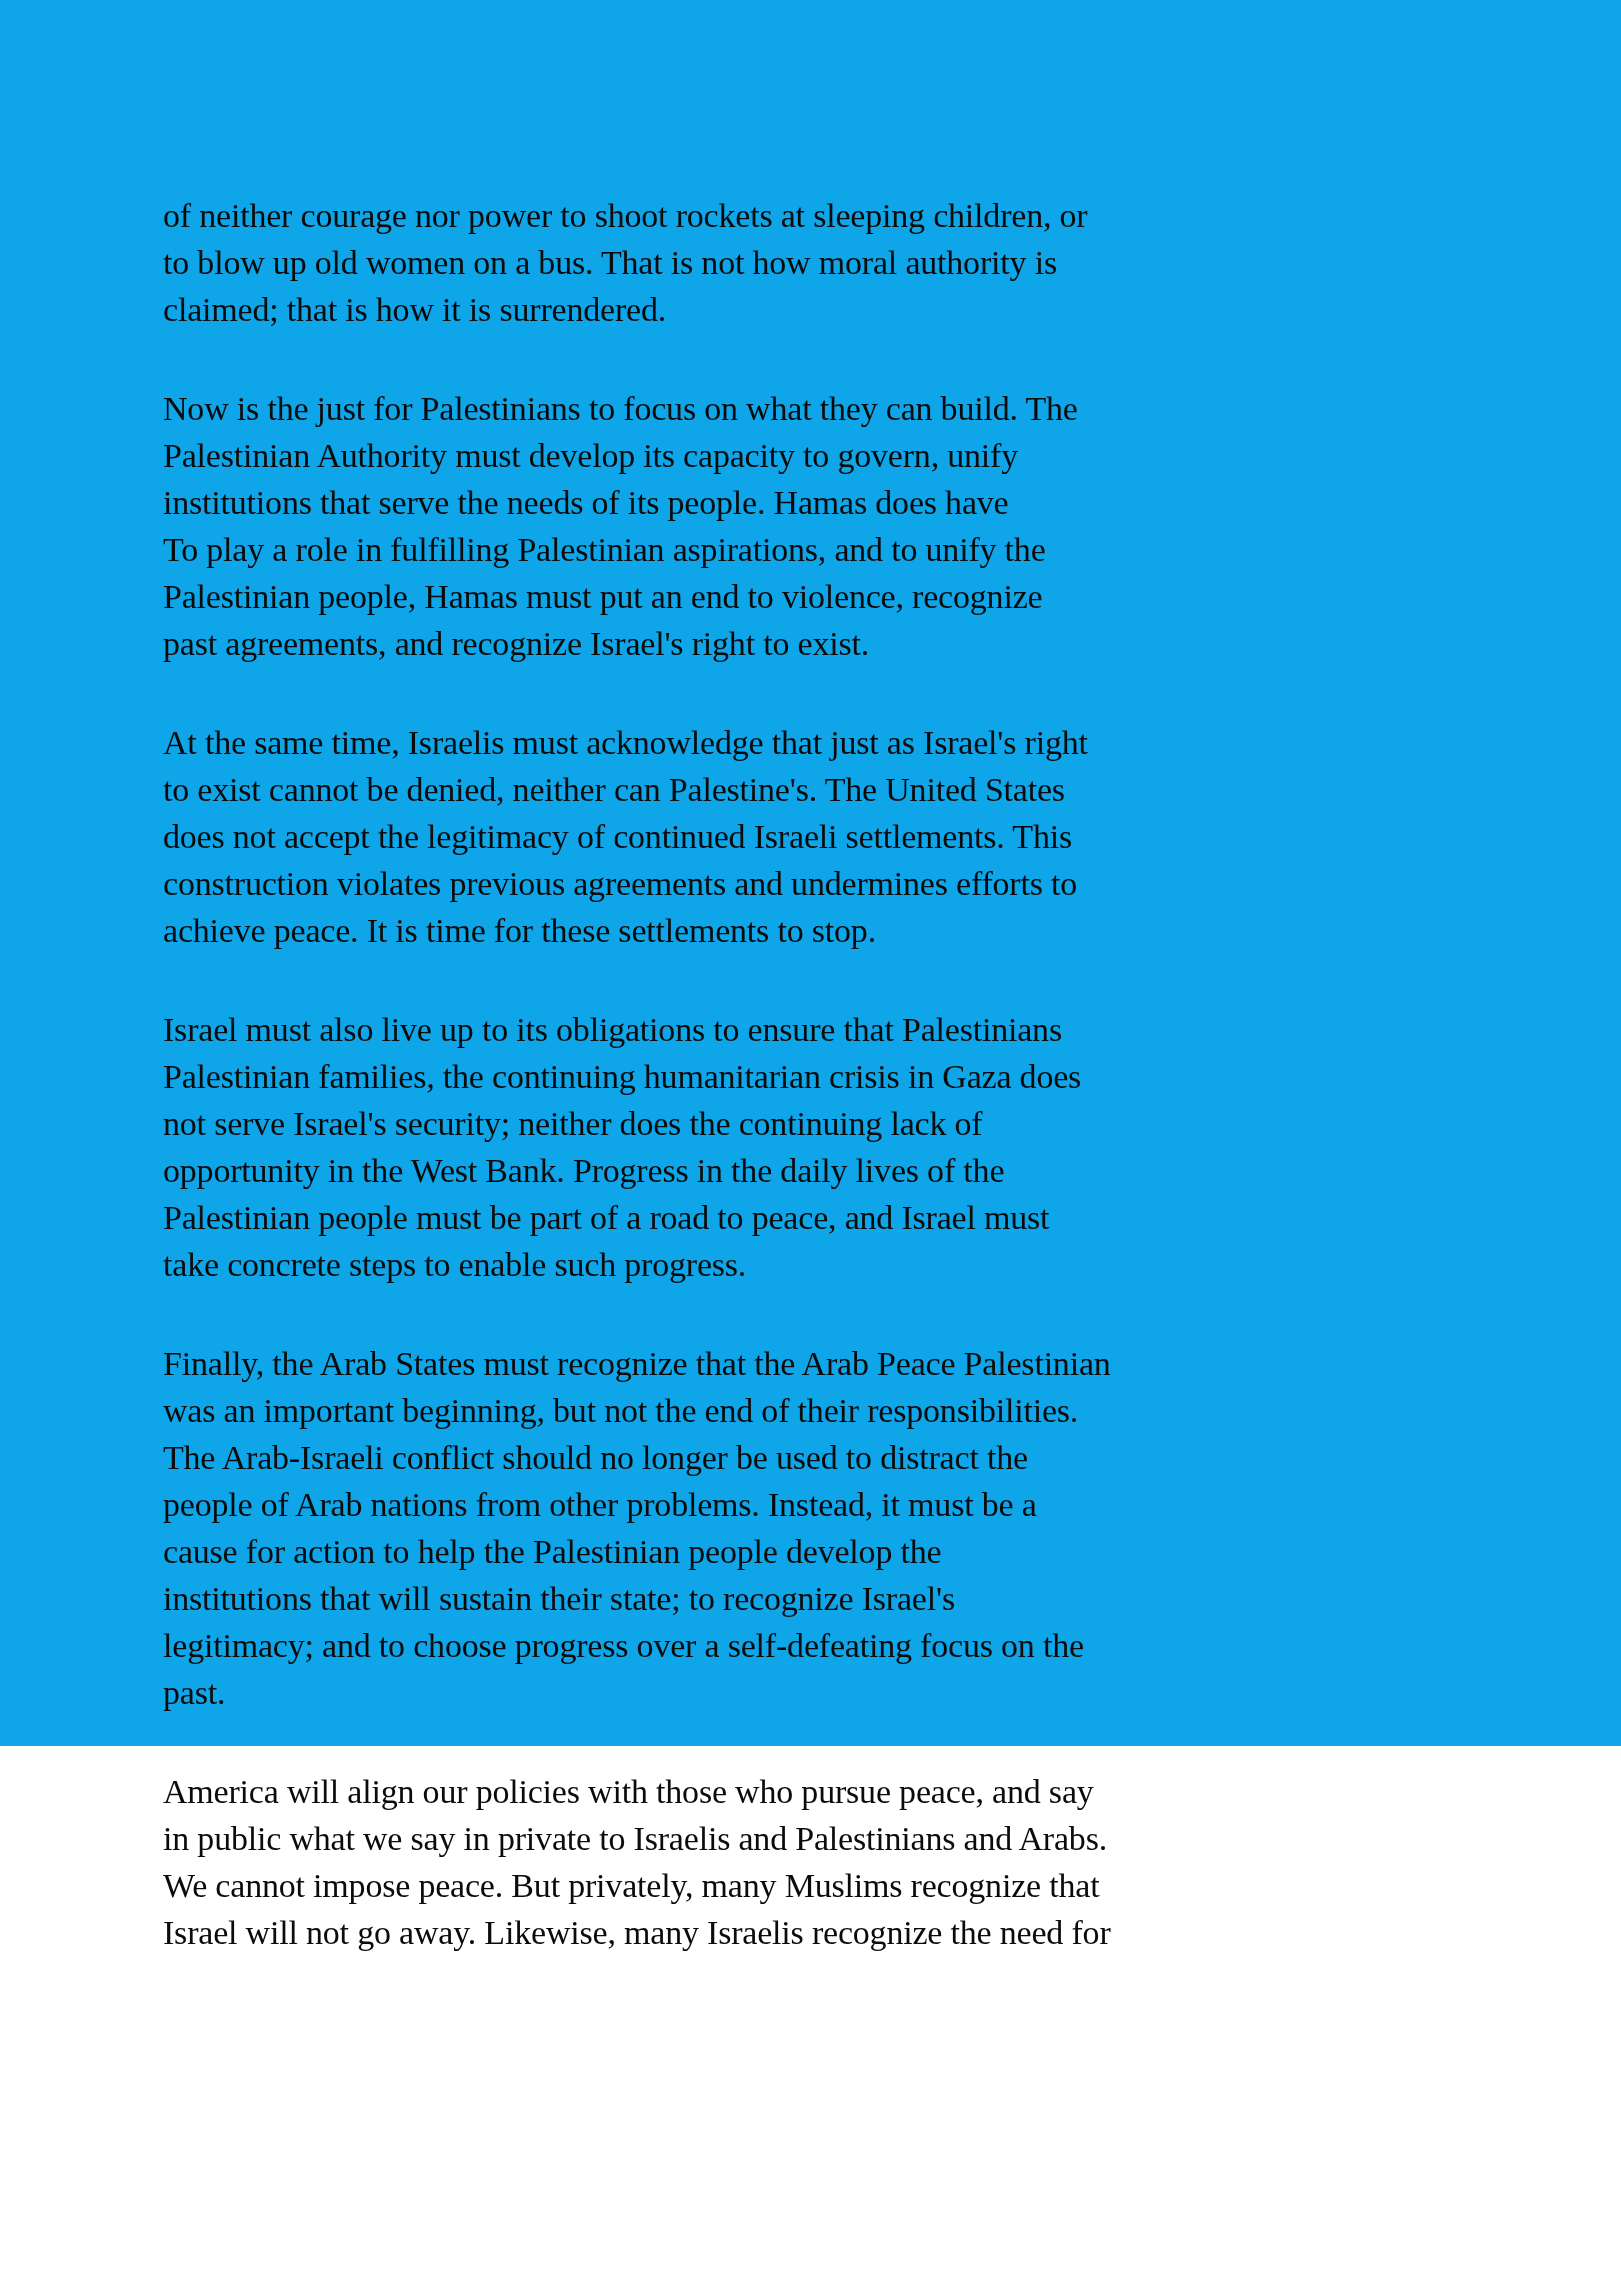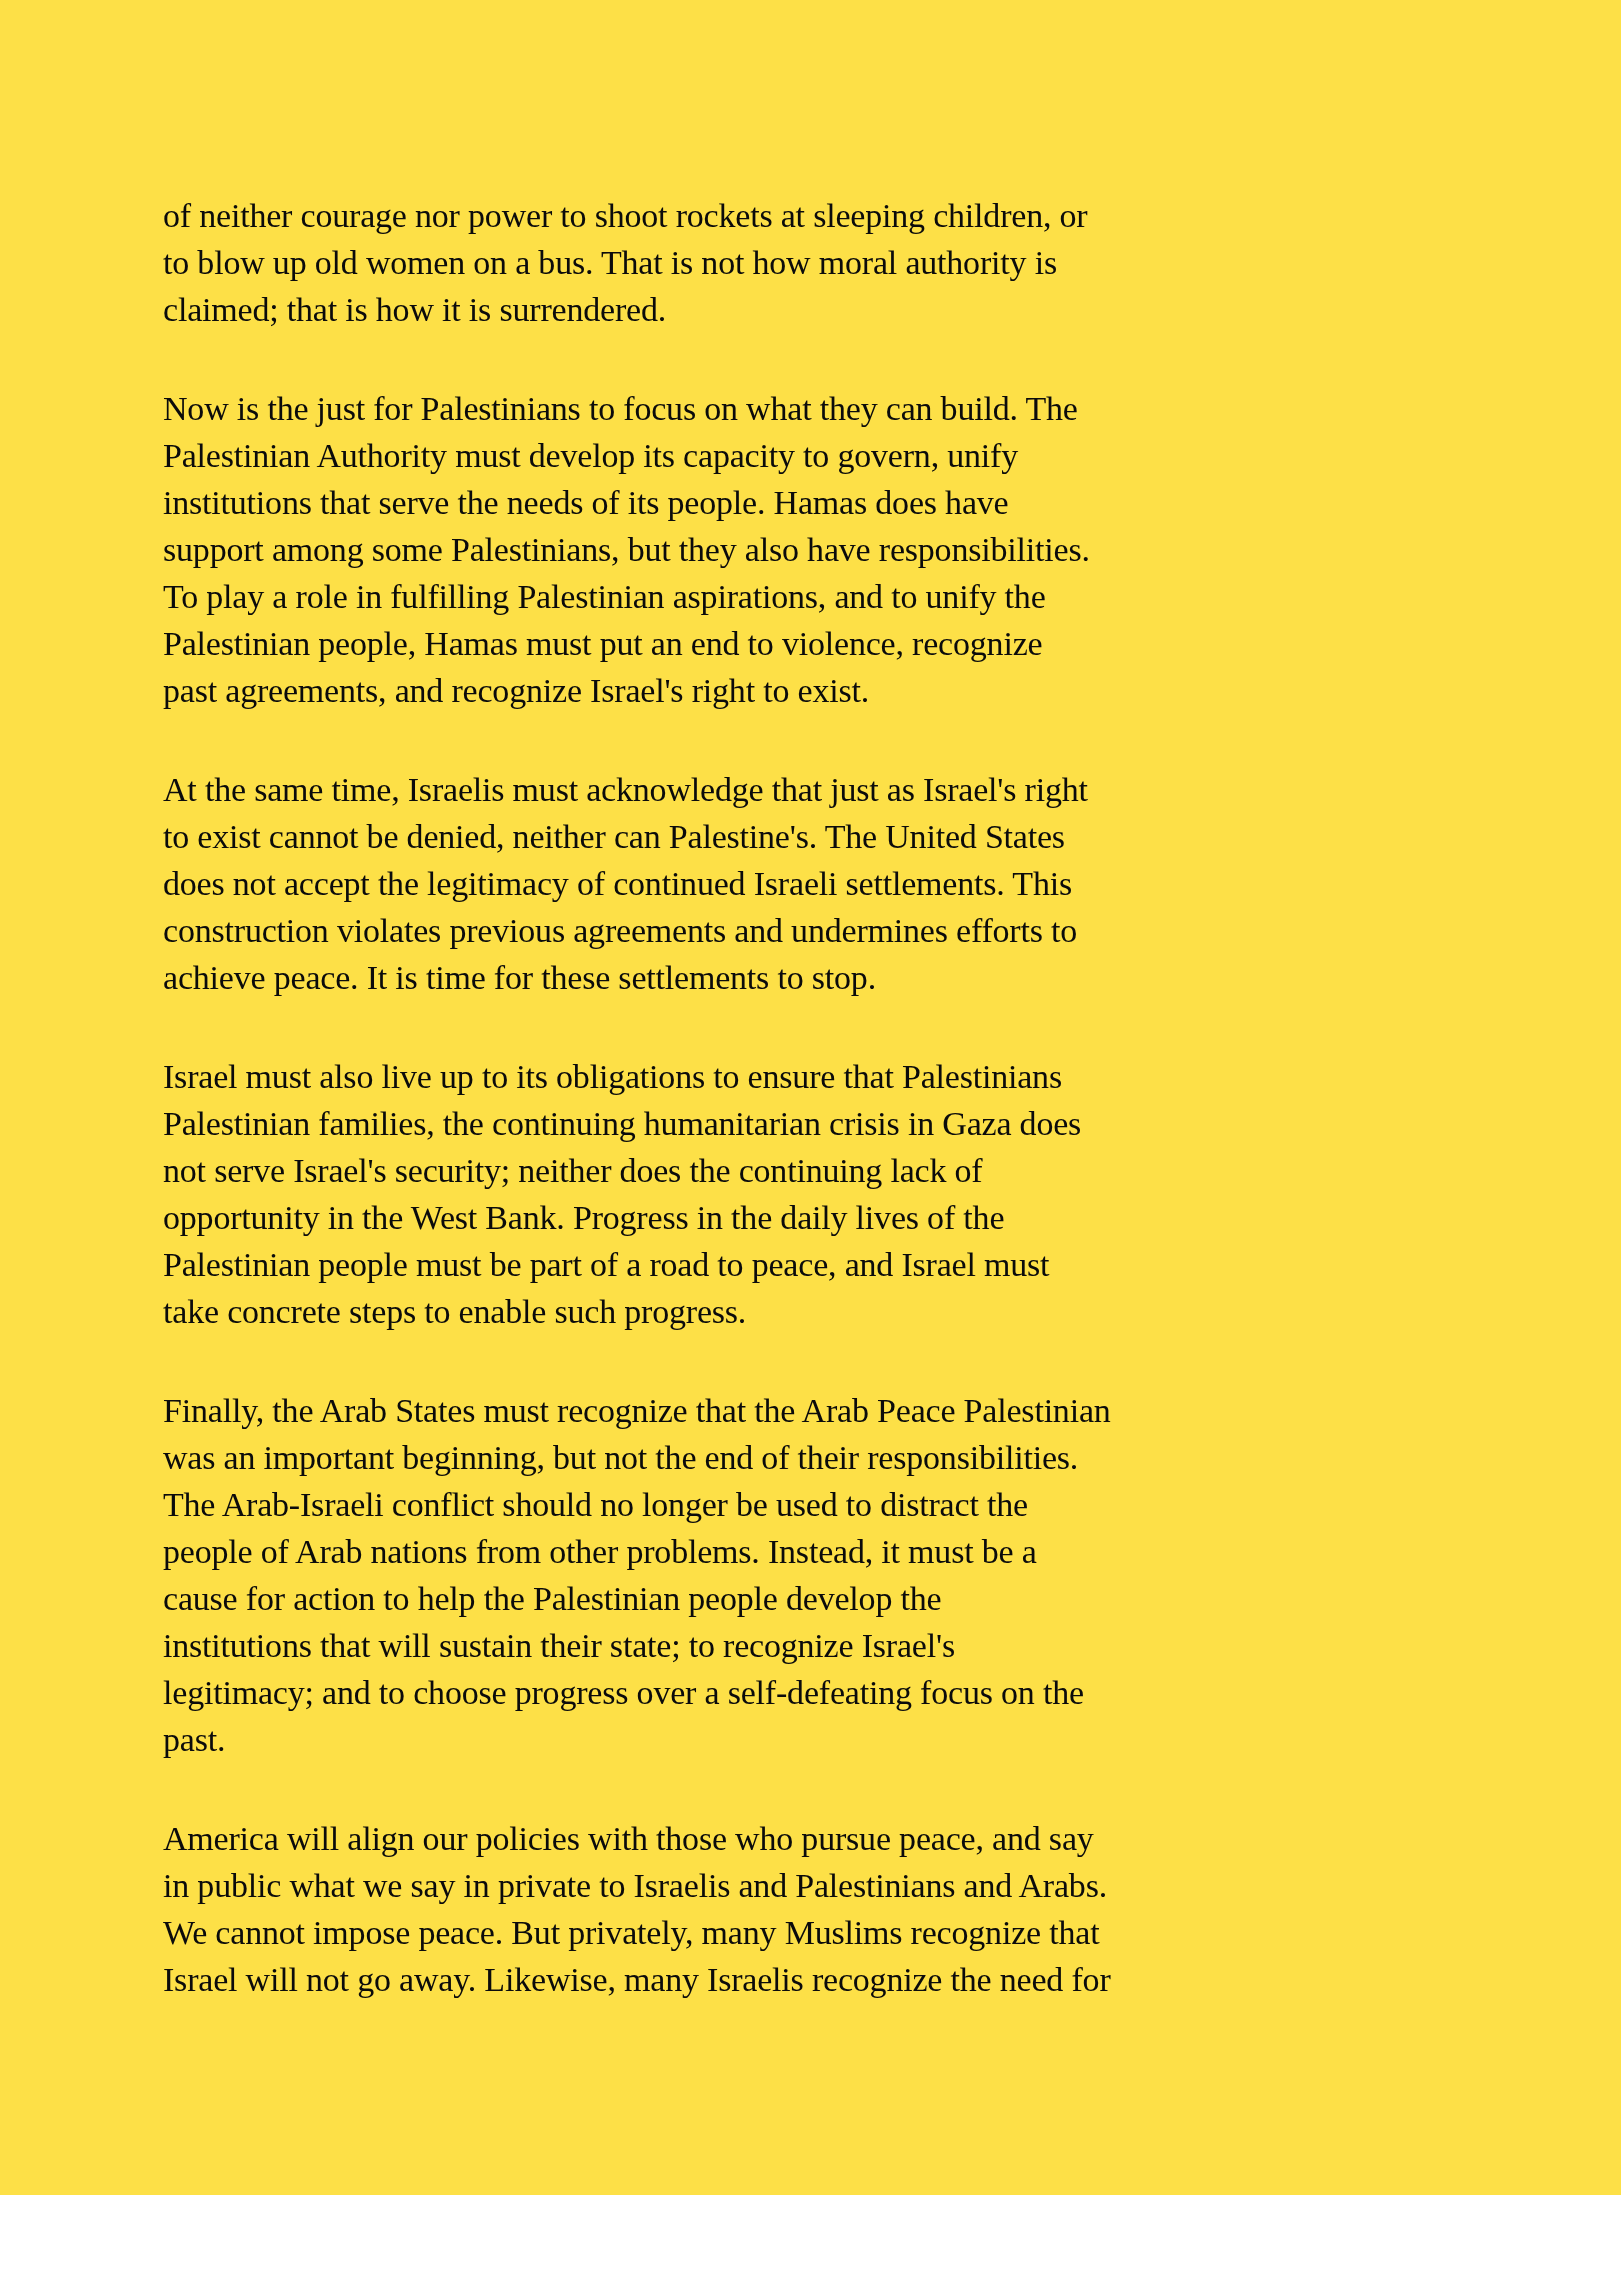--- a/index.html
+++ b/index.html
@@ -9,22 +9,22 @@
   body {
     width: 1621px;
     height: 2293px;
     background: #ffffff;
     font-family: "Liberation Serif", "DejaVu Serif", serif;
     overflow: hidden;
   }
   .page {
     position: relative;
     width: 1621px;
-    height: 2195px;
-    background: #fde047;
+    height: 1746px;
+    background: #0ea5e9;
   }
   .text-column {
     position: absolute;
     left: 163px;
     top: 192px;
     width: 1019px;
   }
   .para {
     margin: 0 0 52px 0;
     padding: 0;
@@ -48,21 +48,20 @@
   <div class="text-column" id="text-column" style="color: rgb(11, 11, 11);">
       <p class="para">
         <span class="line">of neither courage nor power to shoot rockets at sleeping children, or</span>
         <span class="line">to blow up old women on a bus. That is not how moral authority is</span>
         <span class="line">claimed; that is how it is surrendered.</span>
       </p>
       <p class="para">
         <span class="line">Now is the just for Palestinians to focus on what they can build. The</span>
         <span class="line">Palestinian Authority must develop its capacity to govern, unify</span>
         <span class="line">institutions that serve the needs of its people. Hamas does have</span>
-        <span class="line">support among some Palestinians, but they also have responsibilities.</span>
         <span class="line">To play a role in fulfilling Palestinian aspirations, and to unify the</span>
         <span class="line">Palestinian people, Hamas must put an end to violence, recognize</span>
         <span class="line">past agreements, and recognize Israel's right to exist.</span>
       </p>
       <p class="para">
         <span class="line">At the same time, Israelis must acknowledge that just as Israel's right</span>
         <span class="line">to exist cannot be denied, neither can Palestine's. The United States</span>
         <span class="line">does not accept the legitimacy of continued Israeli settlements. This</span>
         <span class="line">construction violates previous agreements and undermines efforts to</span>
         <span class="line">achieve peace. It is time for these settlements to stop.</span>

